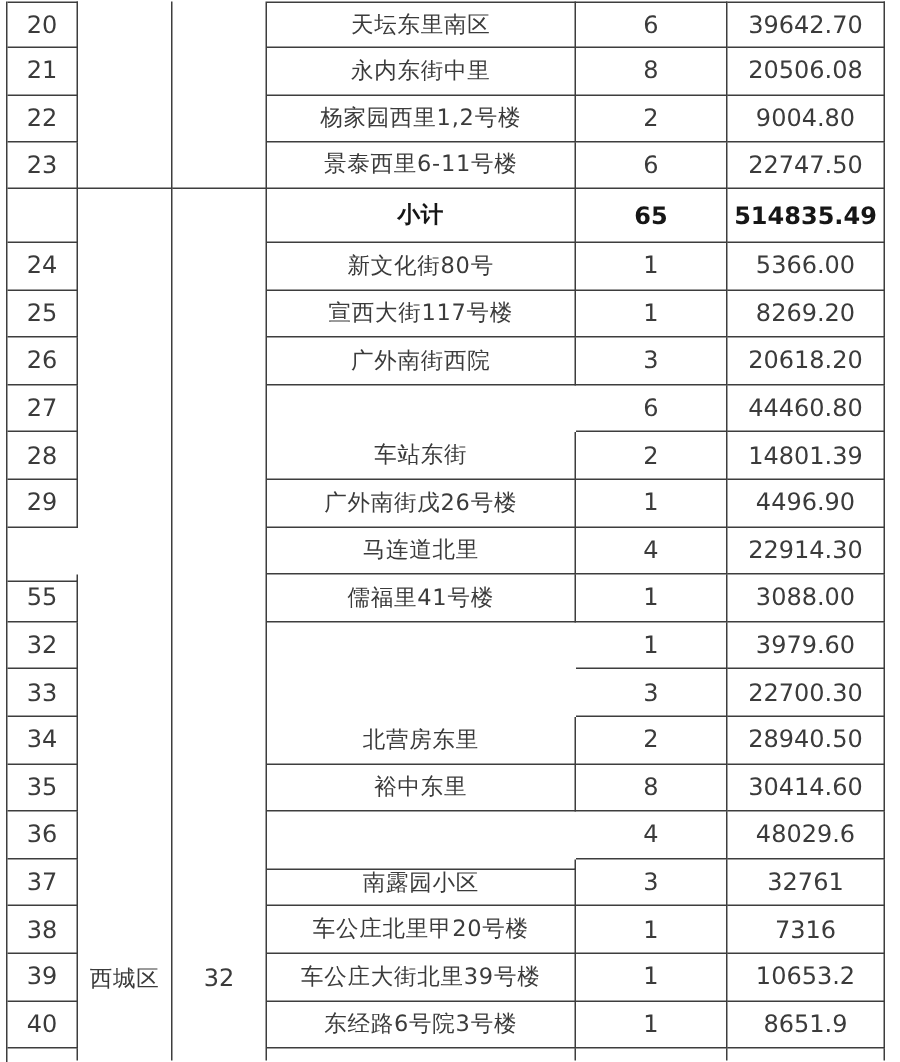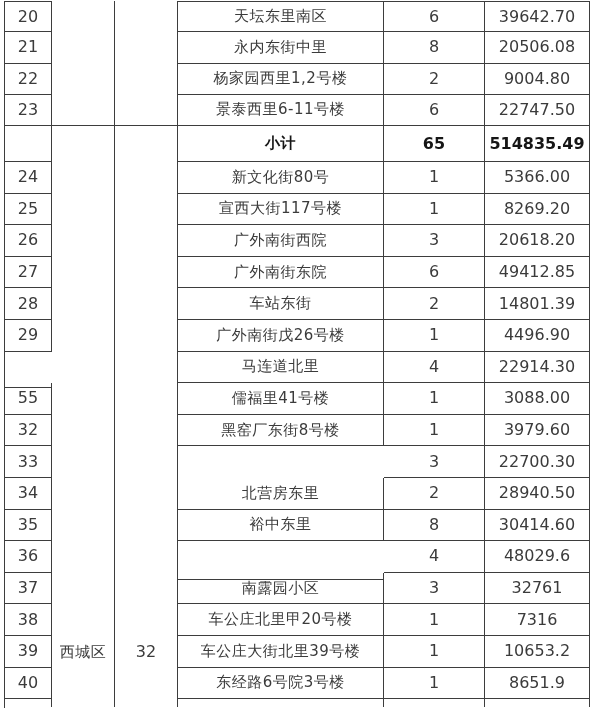--- a/index.html
+++ b/index.html
@@ -98,41 +98,39 @@
     <div class="cell" style="grid-area: 6 / 6;">5366.00</div>
     <div class="cell" style="grid-area: 7 / 1;">25</div>
     <div class="cell name" style="grid-area: 7 / 4;">宣西大街117号楼</div>
     <div class="cell" style="grid-area: 7 / 5;">1</div>
     <div class="cell" style="grid-area: 7 / 6;">8269.20</div>
     <div class="cell" style="grid-area: 8 / 1;">26</div>
     <div class="cell name" style="grid-area: 8 / 4;">广外南街西院</div>
     <div class="cell" style="grid-area: 8 / 5;">3</div>
     <div class="cell" style="grid-area: 8 / 6;">20618.20</div>
     <div class="cell" style="grid-area: 9 / 1;">27</div>
-    <div class="cell name" style="grid-area: 9 / 4;">广外南街东院</div>
     <div class="cell" style="grid-area: 9 / 5;">6</div>
-    <div class="cell" style="grid-area: 9 / 6;">49412.85</div>
+    <div class="cell" style="grid-area: 9 / 6;">44460.80</div>
     <div class="cell" style="grid-area: 10 / 1;">28</div>
     <div class="cell name" style="grid-area: 10 / 4;">车站东街</div>
     <div class="cell" style="grid-area: 10 / 5;">2</div>
     <div class="cell" style="grid-area: 10 / 6;">14801.39</div>
     <div class="cell" style="grid-area: 11 / 1;">29</div>
     <div class="cell name" style="grid-area: 11 / 4;">广外南街戊26号楼</div>
     <div class="cell" style="grid-area: 11 / 5;">1</div>
     <div class="cell" style="grid-area: 11 / 6;">4496.90</div>
     <div class="cell" style="grid-area: 12 / 1; margin-top: 35px;">30</div>
     <div class="cell name" style="grid-area: 12 / 4;">马连道北里</div>
     <div class="cell" style="grid-area: 12 / 5;">4</div>
     <div class="cell" style="grid-area: 12 / 6;">22914.30</div>
     <div class="cell" style="grid-area: 13 / 1;">55</div>
     <div class="cell name" style="grid-area: 13 / 4;">儒福里41号楼</div>
     <div class="cell" style="grid-area: 13 / 5;">1</div>
     <div class="cell" style="grid-area: 13 / 6;">3088.00</div>
     <div class="cell" style="grid-area: 14 / 1;">32</div>
-    <div class="cell name" style="grid-area: 14 / 4;">黑窑厂东街8号楼</div>
     <div class="cell" style="grid-area: 14 / 5;">1</div>
     <div class="cell" style="grid-area: 14 / 6;">3979.60</div>
     <div class="cell" style="grid-area: 15 / 1;">33</div>
     <div class="cell" style="grid-area: 15 / 5;">3</div>
     <div class="cell" style="grid-area: 15 / 6;">22700.30</div>
     <div class="cell" style="grid-area: 16 / 1;">34</div>
     <div class="cell name" style="grid-area: 16 / 4;">北营房东里</div>
     <div class="cell" style="grid-area: 16 / 5;">2</div>
     <div class="cell" style="grid-area: 16 / 6;">28940.50</div>
     <div class="cell" style="grid-area: 17 / 1;">35</div>

